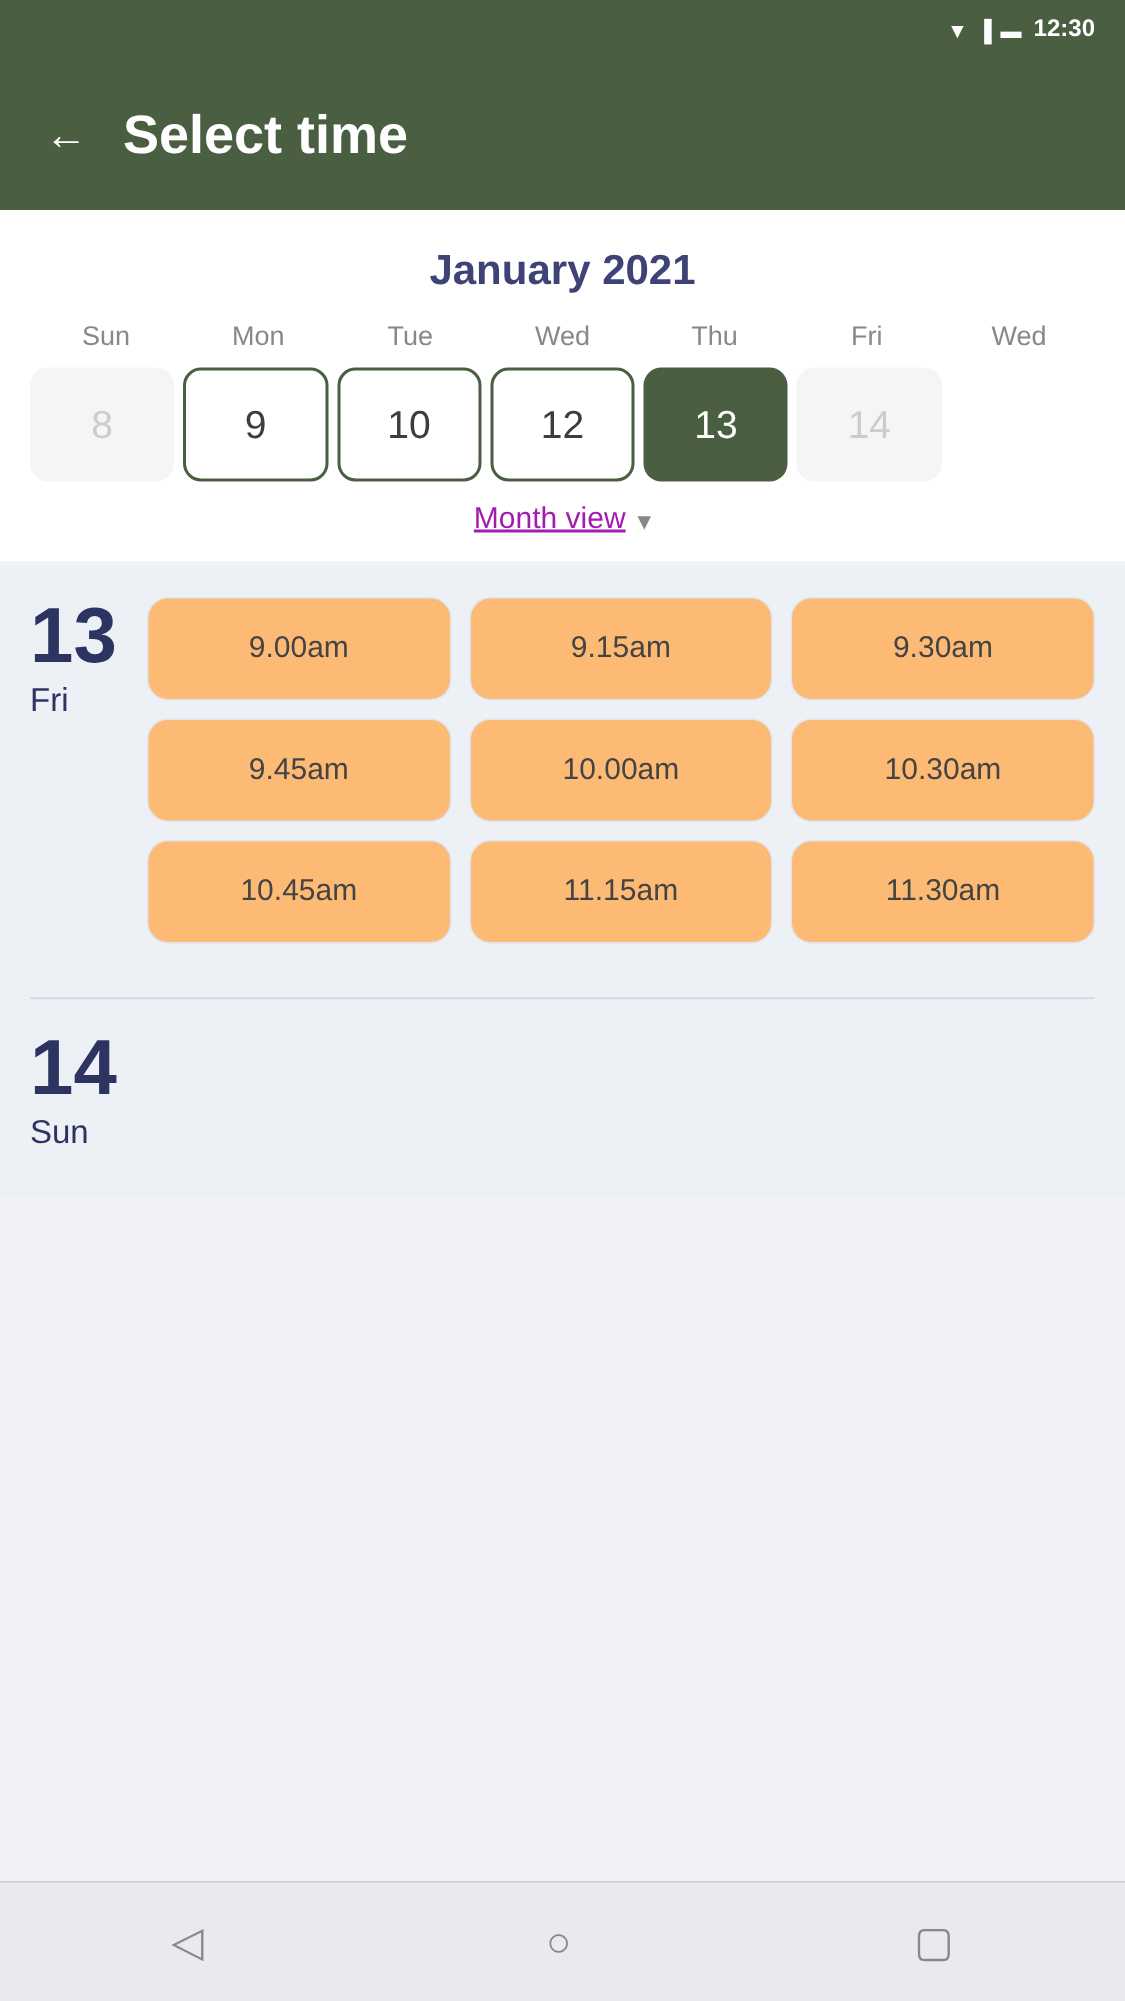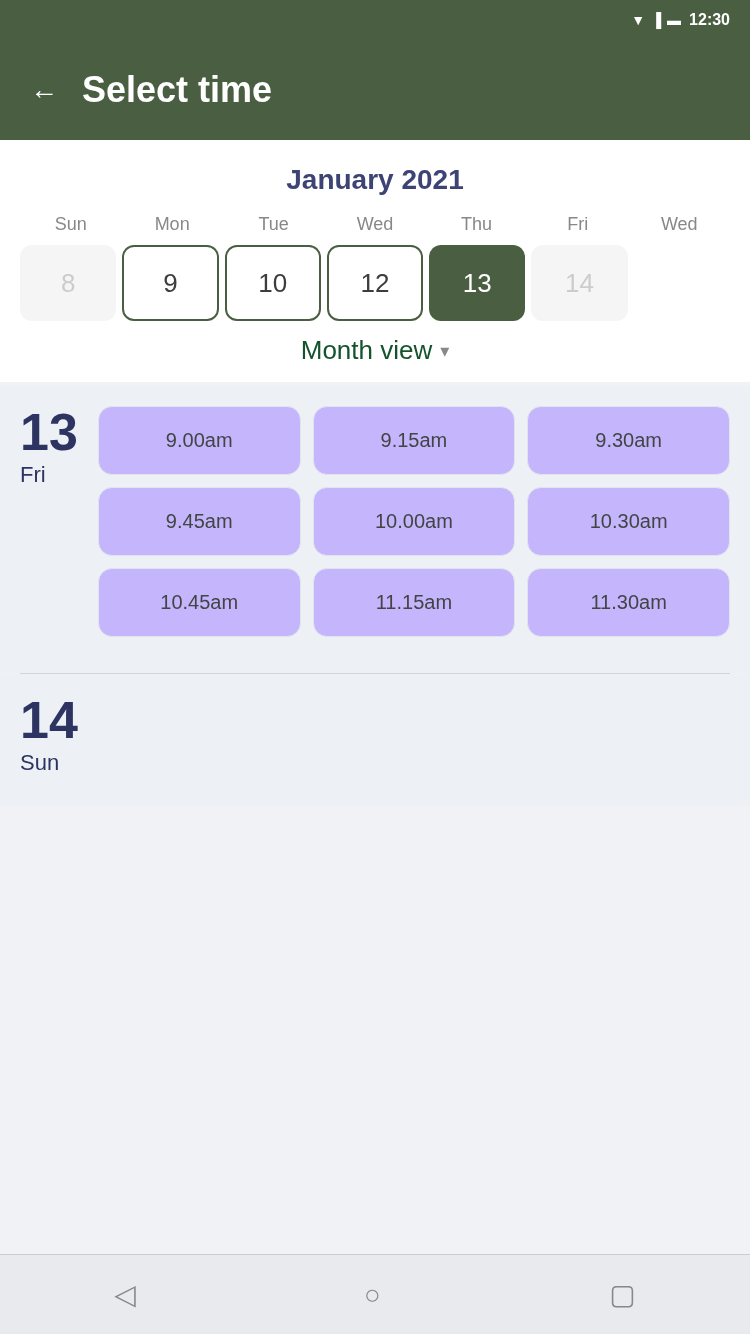--- a/index.html
+++ b/index.html
@@ -114,22 +114,23 @@
     
     .month-view-row {
       display: flex;
       justify-content: center;
       align-items: center;
       margin-top: 14px;
       gap: 8px;
       cursor: pointer;
     }
     .month-view-label {
-      font-size: 26px;
-      color: #14532d;
+      font-size: 20px;
+      color: #a21caf;
+      text-decoration: underline;
     }
     .chevron-down {
       font-size: 18px;
       color: #888;
     }
 
     
     .time-section {
       background: #edf0f5;
       padding: 20px 20px;
@@ -153,21 +154,21 @@
       font-weight: 400;
       margin-top: 4px;
     }
     .time-grid {
       display: grid;
       grid-template-columns: repeat(3, 1fr);
       gap: 12px;
       flex: 1;
     }
     .time-slot {
-      background: #c4b5fd;
+      background: #fdba74;
       border-radius: 14px;
       padding: 22px 10px;
       text-align: center;
       font-size: 20px;
       color: #444;
       cursor: pointer;
       border: 1px solid #e0e4ec;
     }
 
     

